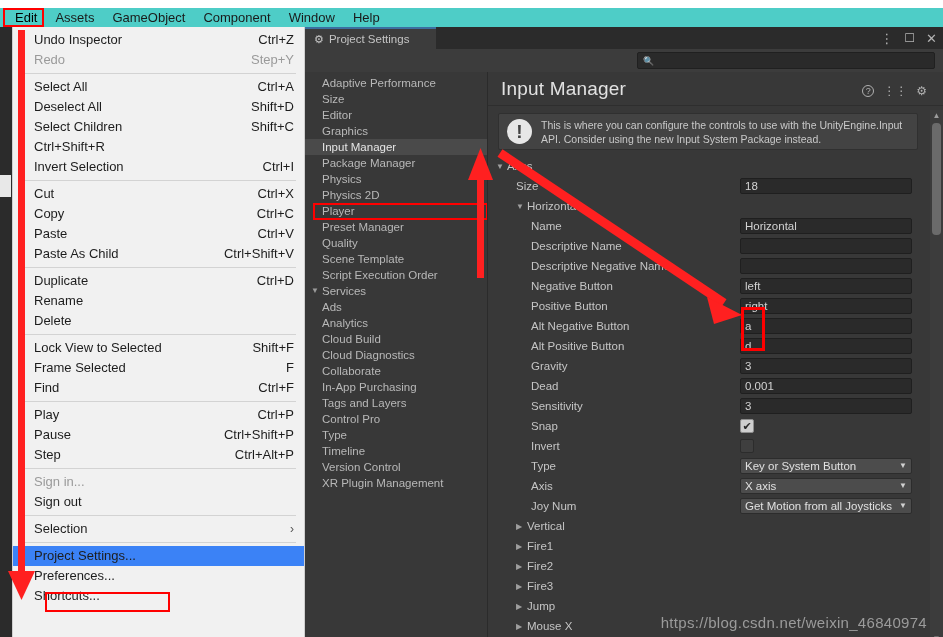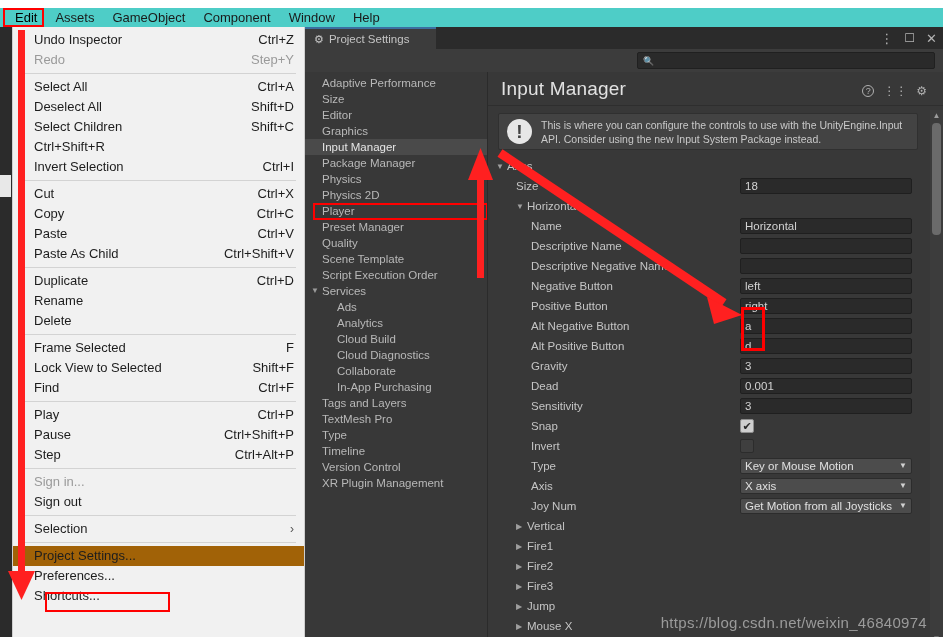--- a/index.html
+++ b/index.html
@@ -63,21 +63,21 @@
     padding-top: 3px;
   }
   .menu-row {
     position: relative;
     height: 20px; line-height: 20px;
     display: flex; align-items: center;
     padding: 0 10px 0 21px;
     white-space: nowrap;
   }
   .menu-row.disabled { color: #9a9a9a; align-items: center; }
-  .menu-row.selected { background: #a16207; }
+  .menu-row.selected { background: #3b82f6; }
   .menu-label { flex: 1 1 auto; font-size: 13px; }
   .menu-shortcut { flex: 0 0 auto; font-size: 13px; color: inherit; }
   .menu-arrow { flex:0 0 auto; font-size: 12px; color:#555; }
   .menu-sep {
     height: 1px; background: #d3d3d3;
     margin: 3px 8px 3px 10px;
   }
   #proj-settings-box {
     position:absolute; left: 45px; top: 584px;
     width: 125px; height: 20px;
@@ -148,21 +148,21 @@
     position:relative;
   }
   .side-item {
     height: 16px; line-height: 16px;
     font-size: 11.5px;
     color: #b8b8b8;
     padding-left: 17px;
     white-space: nowrap;
     position: relative;
   }
-  .side-item.indent { padding-left: 32px; }
+  .side-item.indent { padding-left: 17px; }
   .side-item.active { background: #4a4a4a; color:#e6e6e6; }
   .side-item .tri {
     position:absolute; left:6px; top:0;
     font-size:8px; color:#9a9a9a; line-height:16px;
   }
   #input-mgr-box {
     position: absolute; left: 8px; top: 131px;
     width: 175px; height: 17px;
     border: 2px solid #ff0000;
     z-index: 14; pointer-events:none;
@@ -358,21 +358,21 @@
           <div class="side-item"><span>Scene Template</span></div>
           <div class="side-item"><span>Script Execution Order</span></div>
           <div class="side-item"><span class="tri">▼</span><span>Services</span></div>
           <div class="side-item indent"><span>Ads</span></div>
           <div class="side-item indent"><span>Analytics</span></div>
           <div class="side-item indent"><span>Cloud Build</span></div>
           <div class="side-item indent"><span>Cloud Diagnostics</span></div>
           <div class="side-item indent"><span>Collaborate</span></div>
           <div class="side-item indent"><span>In-App Purchasing</span></div>
           <div class="side-item"><span>Tags and Layers</span></div>
-          <div class="side-item"><span>TextMesh Pro</span></div>
+          <div class="side-item"><span>Control Pro</span></div>
           <div class="side-item"><span>Type</span></div>
           <div class="side-item"><span>Timeline</span></div>
           <div class="side-item"><span>Version Control</span></div>
           <div class="side-item"><span>XR Plugin Management</span></div>
           <div id="input-mgr-box"></div>
         </div>
 
       <div id="ps-main">
         <div id="im-title">Input Manager</div>
         <div id="im-titleicons">
@@ -442,21 +442,21 @@
               <div class="ilabel lvl2"><span>Snap</span></div>
               <div class="icheck">✔</div>
             </div>
             <div class="irow">
               <div class="ilabel lvl2"><span>Invert</span></div>
               <div class="icheck off"></div>
             </div>
             <div class="irow">
               <div class="ilabel lvl2"><span>Type</span></div>
               <div class="ipopup">
-                <span>Key or Mouse Motion</span>
+                <span>Key or System Button</span>
                 <span class="caret">▼</span>
               </div>
             </div>
             <div class="irow">
               <div class="ilabel lvl2"><span>Axis</span></div>
               <div class="ipopup">
                 <span>X axis</span>
                 <span class="caret">▼</span>
               </div>
             </div>
@@ -555,26 +555,26 @@
       <div class="menu-row">
         <span class="menu-label">Rename</span>
         <span class="menu-shortcut"></span>
       </div>
       <div class="menu-row">
         <span class="menu-label">Delete</span>
         <span class="menu-shortcut"></span>
       </div>
       <div class="menu-sep"></div>
       <div class="menu-row">
+        <span class="menu-label">Lock View to Selected</span>
+        <span class="menu-shortcut">Shift+F</span>
+      </div>
+      <div class="menu-row">
         <span class="menu-label">Frame Selected</span>
         <span class="menu-shortcut">F</span>
-      </div>
-      <div class="menu-row">
-        <span class="menu-label">Lock View to Selected</span>
-        <span class="menu-shortcut">Shift+F</span>
       </div>
       <div class="menu-row">
         <span class="menu-label">Find</span>
         <span class="menu-shortcut">Ctrl+F</span>
       </div>
       <div class="menu-sep"></div>
       <div class="menu-row">
         <span class="menu-label">Play</span>
         <span class="menu-shortcut">Ctrl+P</span>
       </div>

